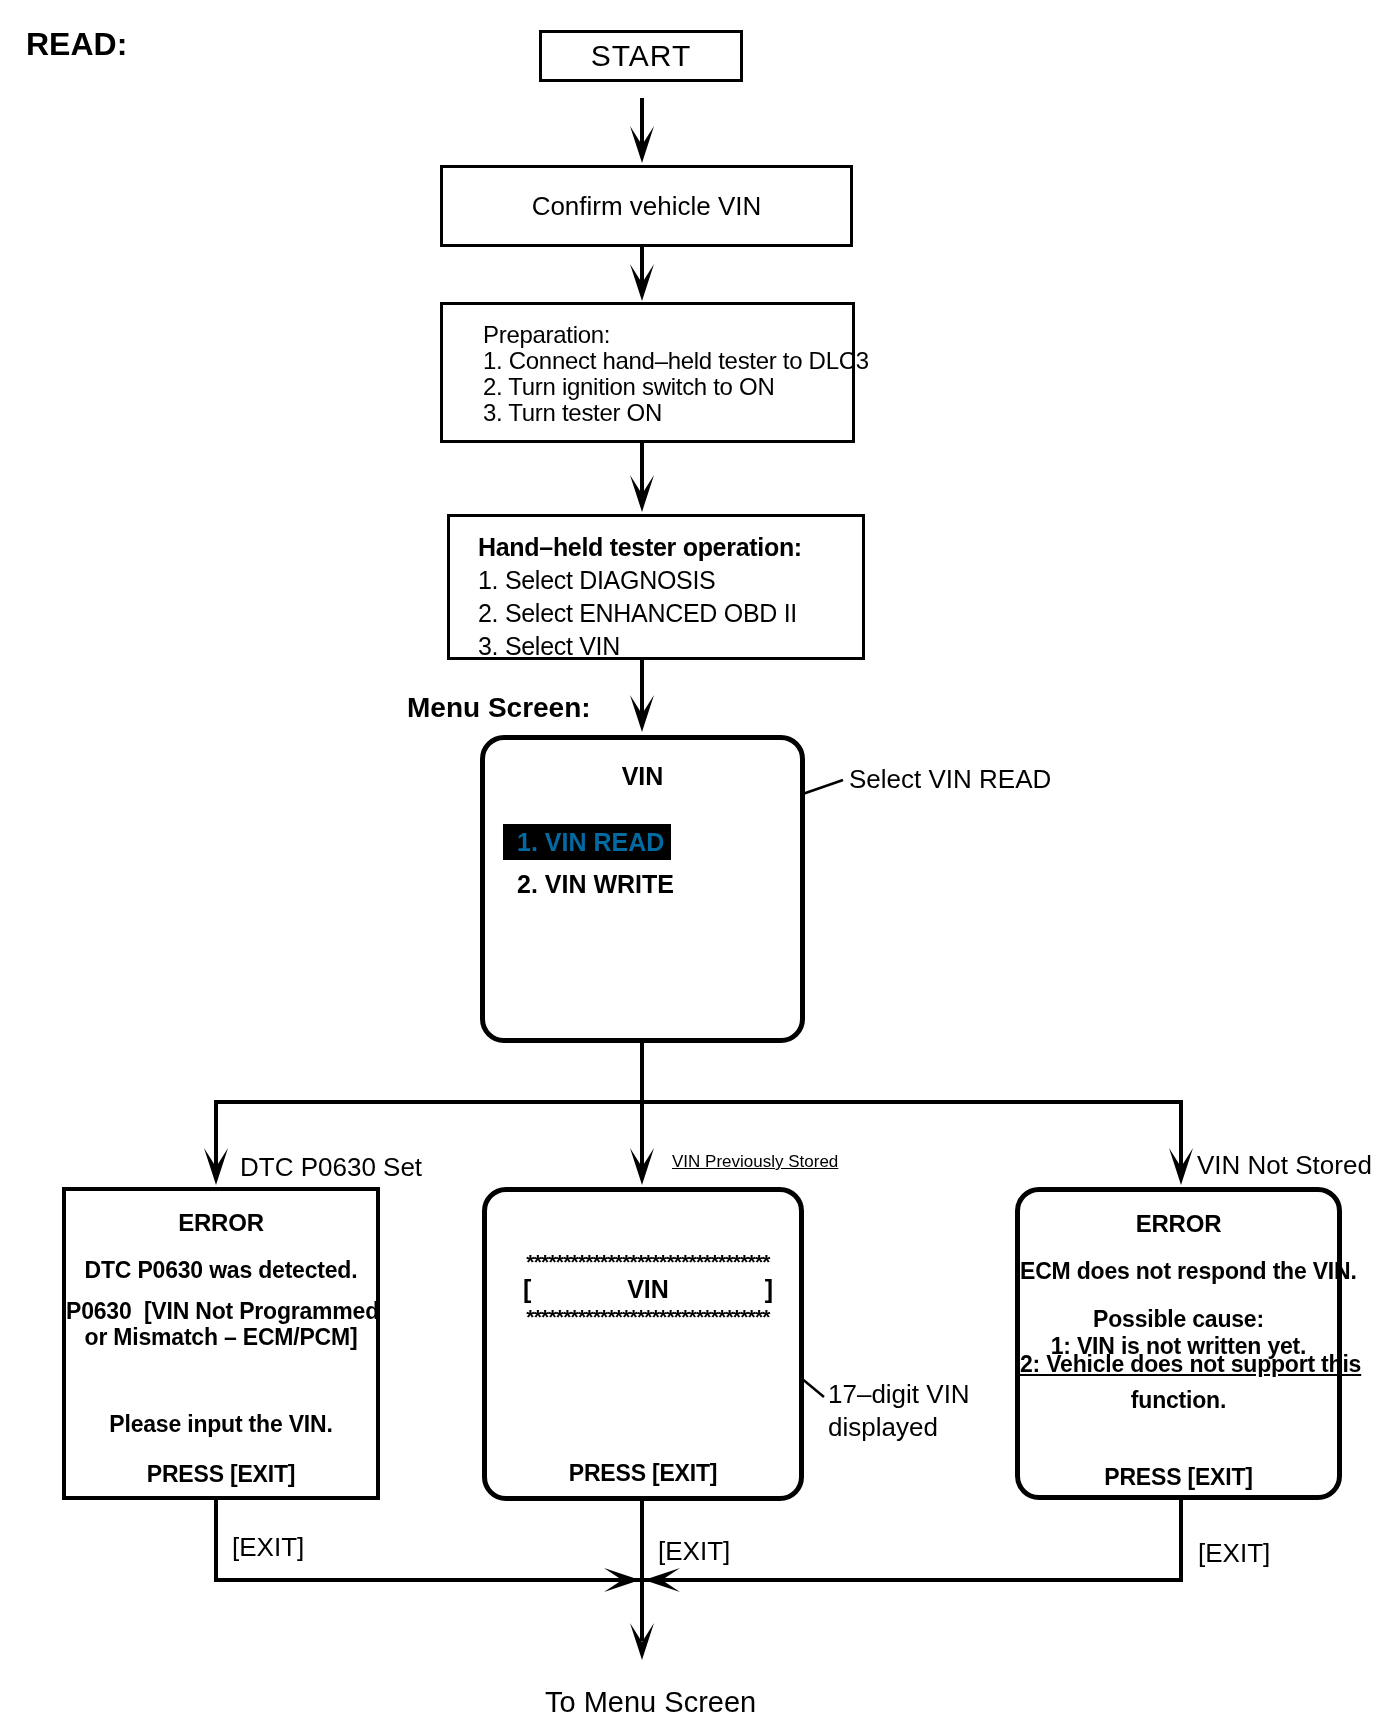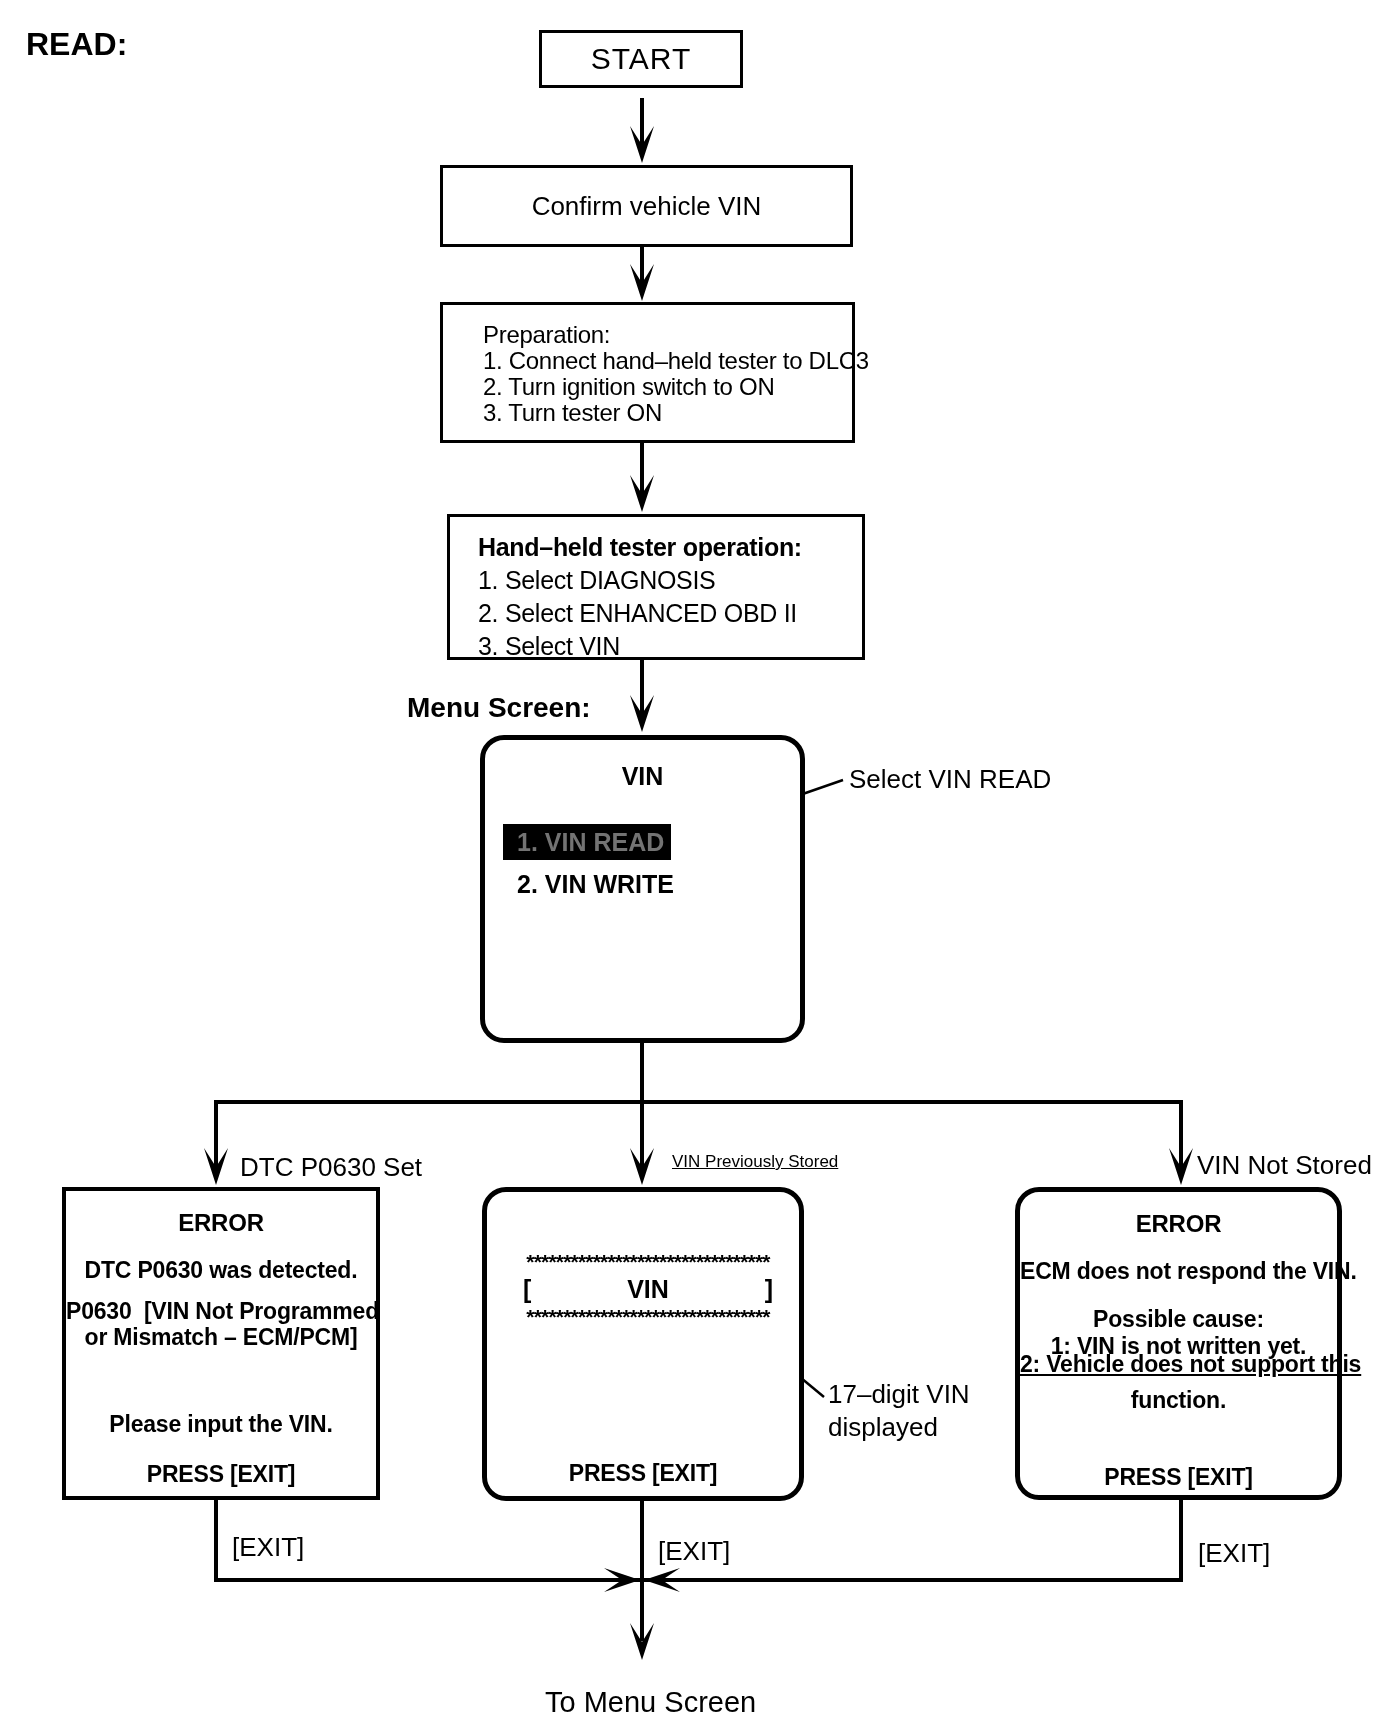--- a/index.html
+++ b/index.html
@@ -11,21 +11,21 @@
   .b4{border-width:4px;}
   .ctr{display:flex;align-items:center;justify-content:center;}
   .lbl{position:absolute;white-space:nowrap;}
   .flowtxt{font-size:25px;letter-spacing:-0.3px;}
   .steps div{white-space:nowrap;}
   .bbl{position:absolute;left:0;width:100%;text-align:center;font-weight:bold;
        font-size:23px;letter-spacing:-0.2px;white-space:pre;}
   .ast{position:absolute;text-align:center;font-weight:bold;font-size:21px;
        letter-spacing:-0.8px;white-space:nowrap;overflow:hidden;}
   .menu-item{font-weight:bold;font-size:25px;white-space:nowrap;}
-  .hl{color:#737373;background:#000;}
+  .hl{color:#0369a1;background:#000;}
 </style>
 </head>
 <body>
 
 <div id="canvas">
 
   <svg id="wires" viewBox="0 0 1392 1734" xmlns="http://www.w3.org/2000/svg">
     <g stroke="#000" stroke-width="4" fill="none">
       <line x1="642" y1="98" x2="642" y2="146"></line>
       <line x1="642" y1="233" x2="642" y2="284"></line>
@@ -55,21 +55,21 @@
       <polygon points="644,1580 680,1568 662,1580 680,1592"></polygon>
     </g>
     <g stroke="#000" stroke-width="2.5" fill="none">
       <line x1="673" y1="839" x2="843" y2="780"></line>
       <line x1="697" y1="1292" x2="824" y2="1397"></line>
     </g>
   </svg>
 
   <div class="lbl" style="left:26px;top:26px;font-weight:bold;font-size:32px;">READ:</div>
 
-  <div class="box ctr" style="left:539px;top:30px;width:204px;height:58px;">
+  <div class="box ctr" style="left:539px;top:30px;width:204px;height:52px;">
     <span style="font-size:30px;letter-spacing:1px;">START</span>
   </div>
 
   <div class="box ctr" style="left:440px;top:165px;width:413px;height:82px;">
     <span style="font-size:26px;">Confirm vehicle VIN</span>
   </div>
 
   <div class="box" style="left:440px;top:302px;width:415px;height:141px;">
     <div class="steps flowtxt" style="padding:17px 0 0 40px;line-height:26px;font-size:24px;">
       <div>Preparation:</div>

